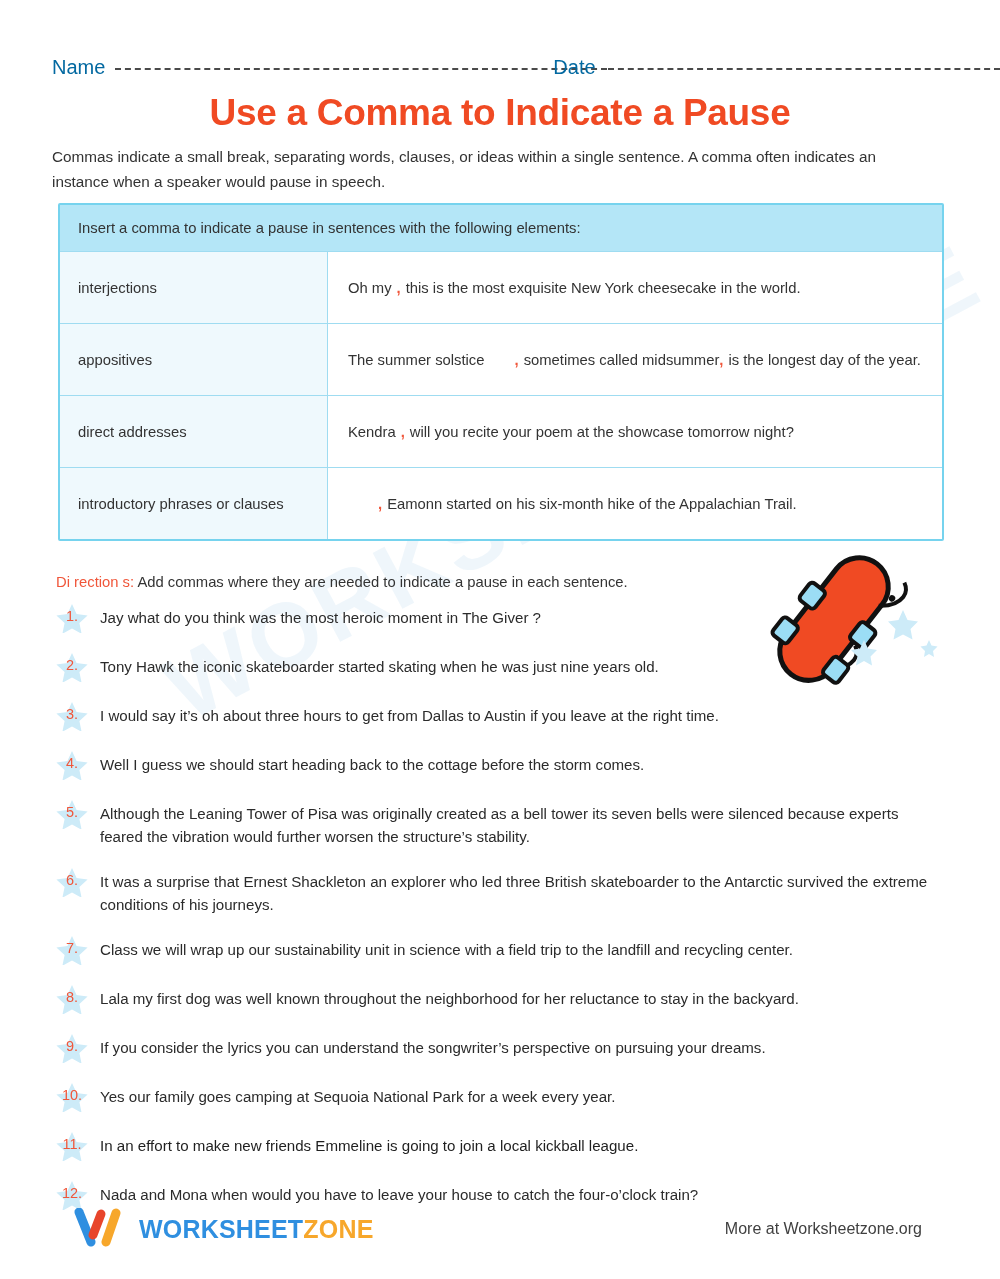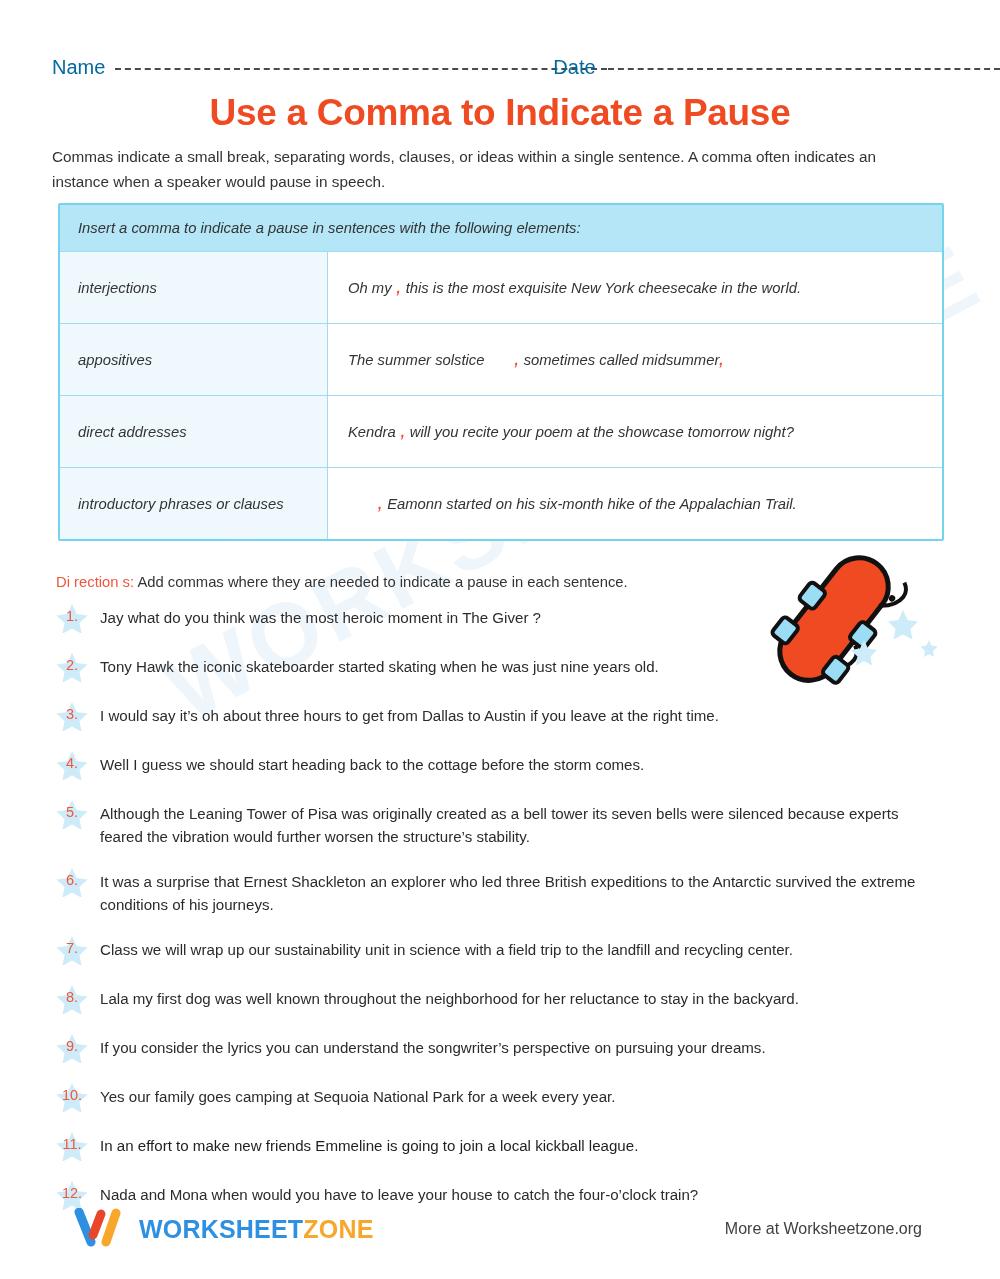--- a/index.html
+++ b/index.html
@@ -105,21 +105,20 @@
   
   .rules-table {
     position: absolute;
     left: 58px;
     top: 203px;
     width: 886px;
     border: 2px solid #76D3EE;
     border-radius: 2px;
     overflow: hidden;
     background: #ffffff;
-    font-style: italic;
   }
   .rt-header {
     background: #B4E6F7;
     padding: 15px 18px;
     font-size: 14.8px;
     color: #333333;
   }
   .rt-row {
     display: flex;
     border-top: 1.5px solid #9FDCF1;
@@ -270,20 +269,21 @@
     <div class="rt-row">
       <div class="rt-term">appositives</div>
       <div class="rt-example">
         <span>The summer solstice</span>
           <span class="gap-lg"></span>
           <span class="comma">,</span>
           <span class="gap-sm"></span>
           <span>sometimes called midsummer</span>
           <span class="comma">,</span>
           <span class="gap-sm"></span>
+          <span>is the longest day of the year.</span>
       </div>
     </div>
 
     <div class="rt-row">
       <div class="rt-term">direct addresses</div>
       <div class="rt-example">
         <span>Kendra</span>
           <span class="gap-sm"></span>
           <span class="comma">,</span>
           <span class="gap-sm"></span>
@@ -378,21 +378,21 @@
       <span class="q-text">Although the Leaning Tower of Pisa was originally created as a bell tower its seven bells were silenced because experts feared the vibration would further worsen the structure’s stability.</span>
     </div>
 
     <div class="q-item wide">
       <span class="q-star">
         <svg width="32" height="30" viewBox="0 0 32 30">
           <path d="M16 1 l4.6 10.1 11 1.3 -8.2 7.5 2.2 10.9 -9.6 -5.4 -9.6 5.4 2.2 -10.9 -8.2 -7.5 11 -1.3 z" fill="#CDEBF8"></path>
         </svg>
         <span class="q-num">6.</span>
       </span>
-      <span class="q-text">It was a surprise that Ernest Shackleton an explorer who led three British expeditions to the Antarctic survived the extreme conditions of his journeys.</span>
+      <span class="q-text">It was a surprise that Ernest Shackleton an explorer who led three British skateboarder to the Antarctic survived the extreme conditions of his journeys.</span>
     </div>
 
     <div class="q-item">
       <span class="q-star">
         <svg width="32" height="30" viewBox="0 0 32 30">
           <path d="M16 1 l4.6 10.1 11 1.3 -8.2 7.5 2.2 10.9 -9.6 -5.4 -9.6 5.4 2.2 -10.9 -8.2 -7.5 11 -1.3 z" fill="#CDEBF8"></path>
         </svg>
         <span class="q-num">7.</span>
       </span>
       <span class="q-text">Class we will wrap up our sustainability unit in science with a field trip to the landfill and recycling center.</span>

